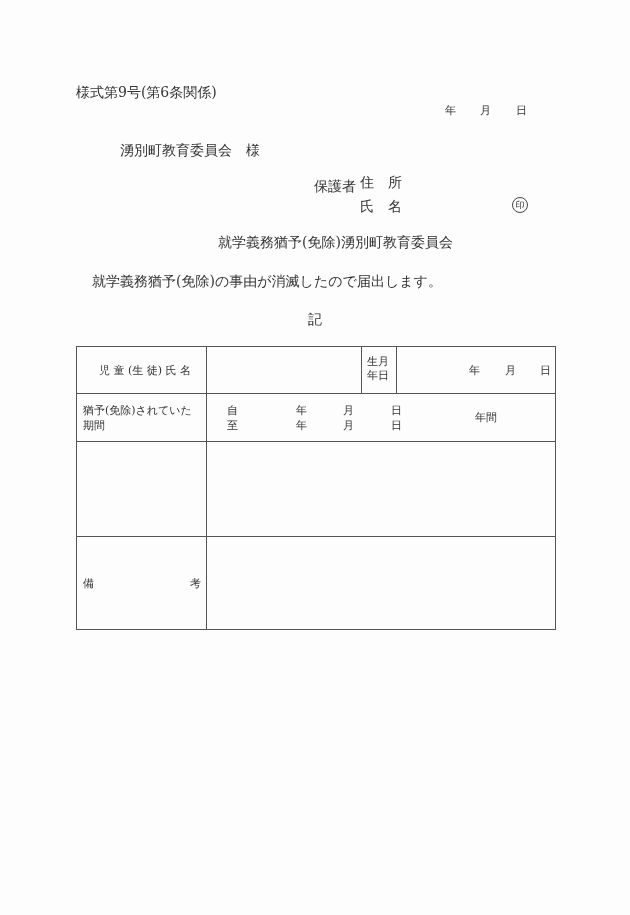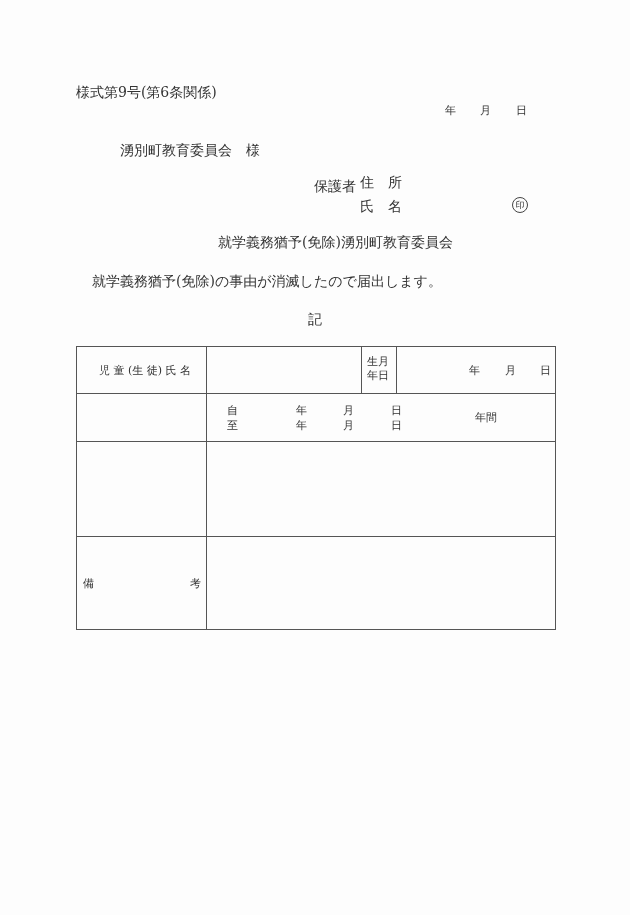--- a/index.html
+++ b/index.html
@@ -56,20 +56,24 @@
   <div class="cell" style="left:6px; top:16px;margin-left:16px;">児 童 (生 徒) 氏 名</div>
   <div class="cell" style="left:130px; top:1px; width:153px; height:44px;"></div>
   <div class="cell" style="left:290px; top:8px; line-height:14px;">
     <div>生月</div>
     <div>年日</div>
   </div>
   <div class="cell" style="left:392px; top:16px;">年</div>
   <div class="cell" style="left:428px; top:16px;">月</div>
   <div class="cell" style="left:463px; top:16px;">日</div>
 
+  <div class="cell" style="left:6px; top:56px; line-height:15px;">
+    <div>猶予(免除)されていた</div>
+    <div>期間</div>
+  </div>
   <div class="cell" style="left:150px; top:56px;">自</div>
   <div class="cell" style="left:219px; top:56px;">年</div>
   <div class="cell" style="left:266px; top:56px;">月</div>
   <div class="cell" style="left:314px; top:56px;">日</div>
   <div class="cell" style="left:150px; top:71px;">至</div>
   <div class="cell" style="left:219px; top:71px;">年</div>
   <div class="cell" style="left:266px; top:71px;">月</div>
   <div class="cell" style="left:314px; top:71px;">日</div>
   <div class="cell" style="left:398px; top:63px;">年間</div>
 

